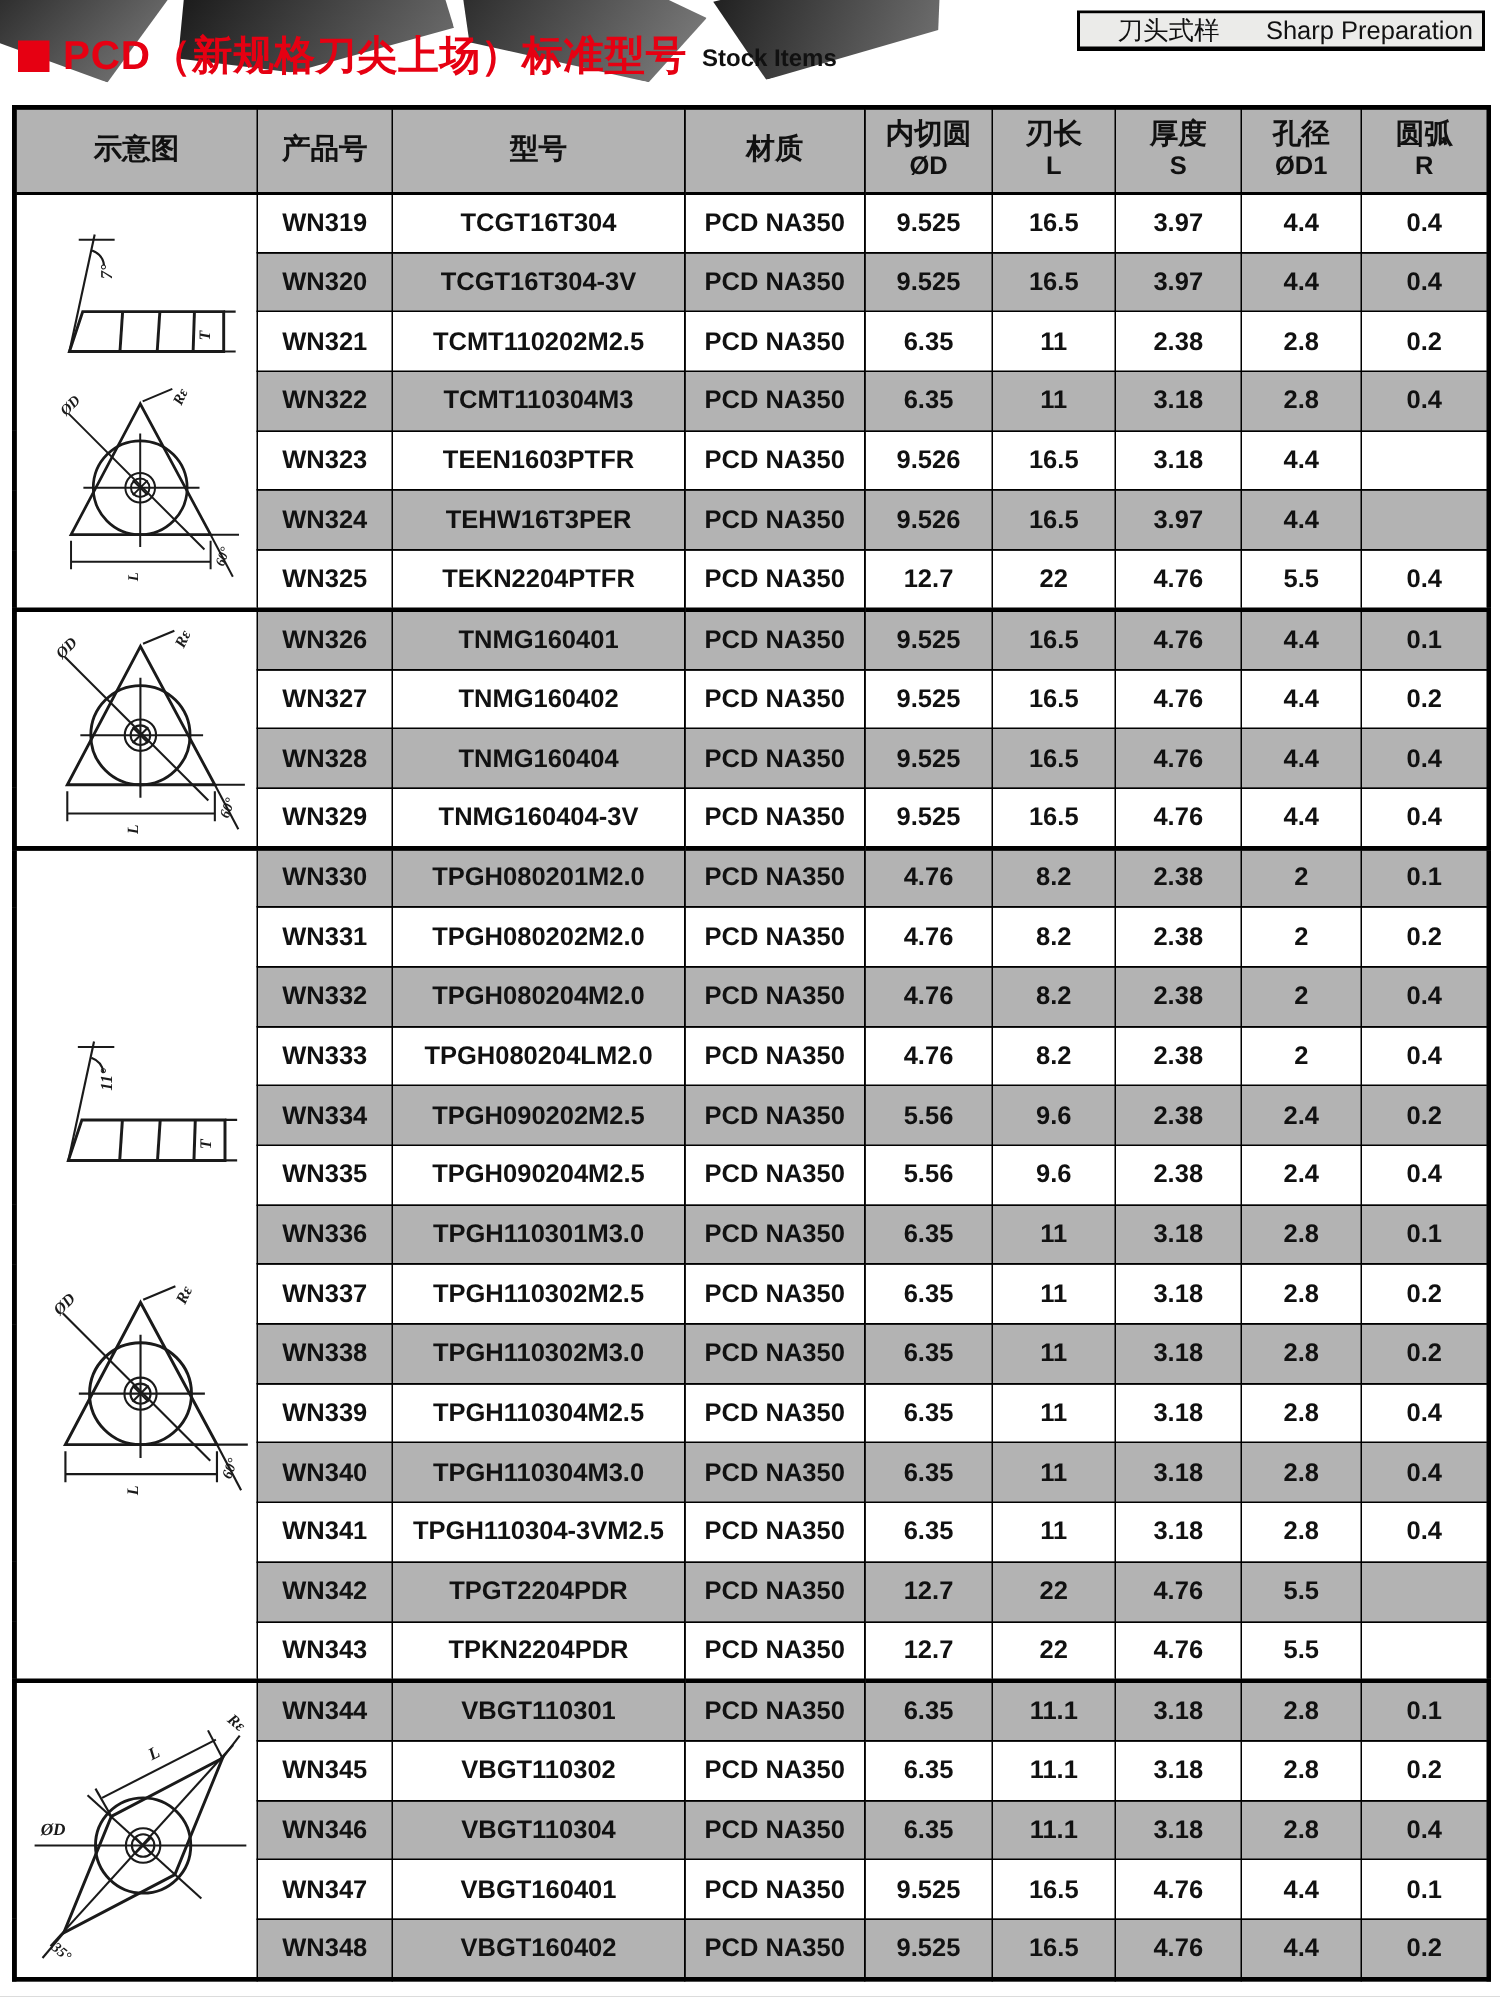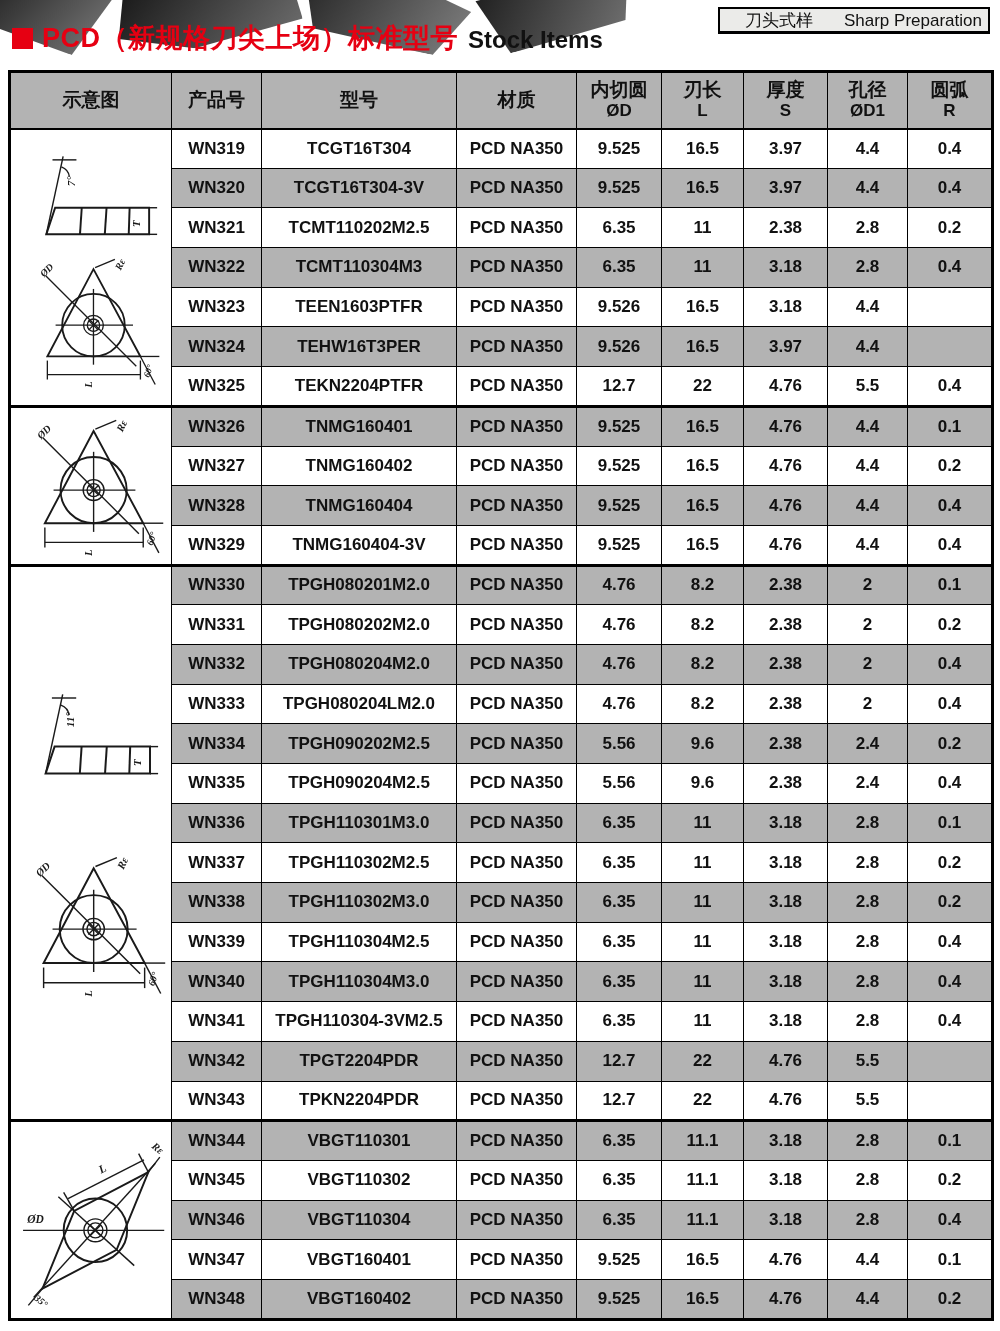--- a/index.html
+++ b/index.html
@@ -16,21 +16,21 @@
   .photo-strip{position:absolute;left:0;top:0;width:628px;height:58px;overflow:hidden;}
   .ts{position:absolute;}
   .s1{left:-12px;top:-26px;width:120px;height:74px;background:linear-gradient(120deg,#1c1c1c,#7a7a7a);transform:rotate(14deg);clip-path:polygon(0 0,100% 12%,78% 100%,8% 88%);}
   .s2{left:116px;top:-20px;width:185px;height:66px;background:linear-gradient(135deg,#161616,#6d6d6d);transform:rotate(-8deg);clip-path:polygon(6% 0,96% 8%,100% 78%,40% 100%,0 70%);}
   .s3{left:300px;top:-24px;width:170px;height:70px;background:linear-gradient(115deg,#222,#808080);transform:rotate(10deg);clip-path:polygon(0 18%,55% 0,100% 30%,82% 100%,10% 92%);}
   .s4{left:466px;top:-18px;width:170px;height:62px;background:linear-gradient(125deg,#1a1a1a,#747474);transform:rotate(-12deg);clip-path:polygon(8% 6%,100% 0,92% 86%,22% 100%);}
 
   .title-block{position:absolute;left:12px;top:24px;display:flex;align-items:center;z-index:5;white-space:nowrap;}
   .red-sq{display:inline-block;width:21px;height:21px;background:var(--accent);margin-right:9px;flex:0 0 auto;}
   .title-cn{color:var(--accent);font-size:27px;font-weight:bold;letter-spacing:0.5px;line-height:1;}
-  .title-en{color:#111;font-size:24px;font-weight:bold;margin-left:10px;line-height:1;padding-top:4px;}
+  .title-en{color:#111;font-size:16px;font-weight:bold;margin-left:10px;line-height:1;padding-top:4px;}
 
   .edge-table{position:absolute;right:10px;top:7px;width:272px;border:2px solid var(--border);background:#fff;z-index:5;}
   .edge-row{display:grid;grid-template-columns:44% 56%;height:23px;align-items:center;}
   .edge-row.r1{background:#ebebe9;border-bottom:1.5px solid var(--border);}
   .edge-row span{text-align:center;font-size:17px;font-weight:normal;line-height:1;}
 
   
   .spec-wrap{position:absolute;left:8px;top:70px;}
   table.spec{border-collapse:collapse;table-layout:fixed;width:983px;border:3px solid var(--border);background:#404040;}
   .spec th,.spec td{border:1.5px solid var(--border);text-align:center;vertical-align:middle;padding:0;overflow:hidden;}

